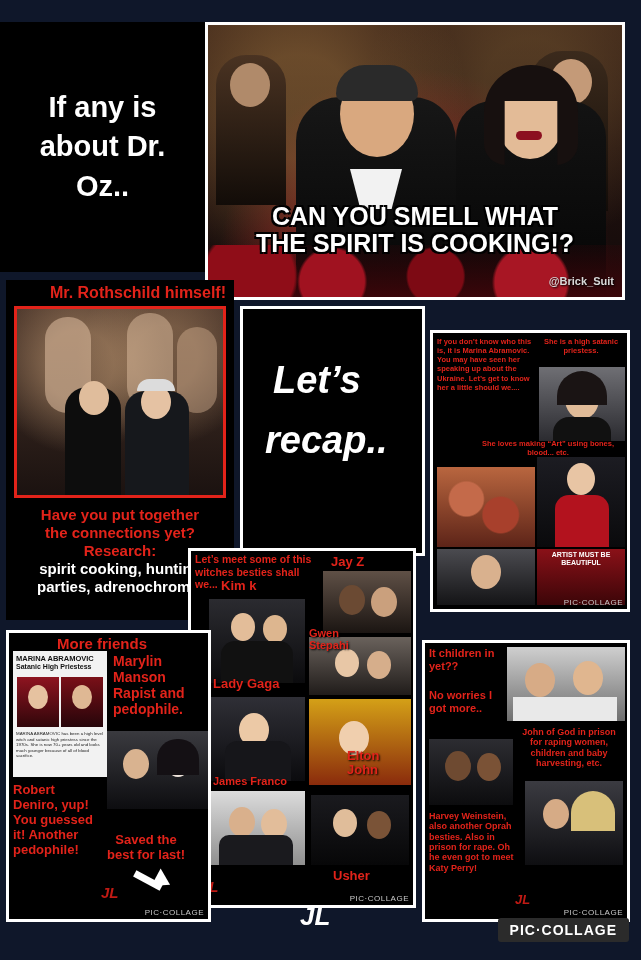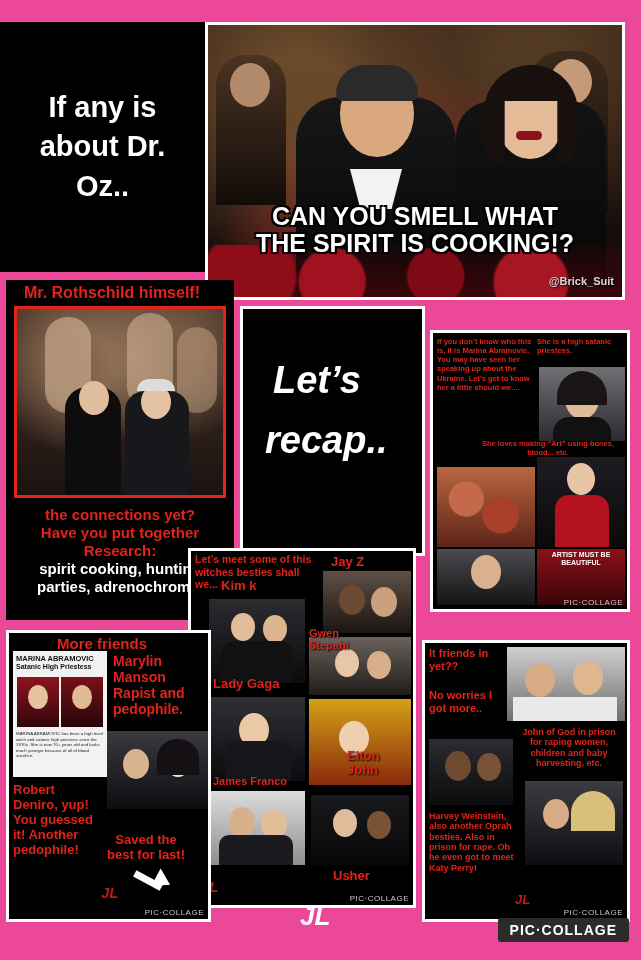--- a/index.html
+++ b/index.html
@@ -1,17 +1,17 @@
 <!DOCTYPE html>
 <html><head>
 <meta charset="utf-8">
 <style>
   html,body{margin:0;padding:0;background:#000;}
   body{width:641px;height:960px;overflow:hidden;font-family:"Liberation Sans",sans-serif;}
-  .canvas{position:relative;width:641px;height:960px;background:#ec4899;}
+  .canvas{position:relative;width:641px;height:960px;background:#0f172a;}
 
   
   .panel{position:absolute;box-sizing:border-box;overflow:hidden;}
   .white-border{border:3px solid #fff;}
 
   
   #tl-text{left:0;top:22px;width:205px;height:250px;background:#000;
            display:flex;flex-direction:column;align-items:center;justify-content:center;}
   #tl-text .ln{color:#fff;font-weight:bold;font-size:29px;line-height:1.35;text-align:center;}
 
@@ -27,21 +27,21 @@
   .suit{background:linear-gradient(180deg,#171717,#050505);}
   .face{position:absolute;border-radius:50%;}
   .oz-cap{position:absolute;left:6px;right:6px;bottom:40px;text-align:center;
      color:#fff;font-weight:bold;font-size:25px;line-height:1.08;
      text-shadow:2px 2px 0 #000,-2px 2px 0 #000,2px -2px 0 #000,-2px -2px 0 #000;}
   .handle{position:absolute;right:8px;bottom:10px;color:#d9d9d9;font-size:11px;font-weight:bold;
      text-shadow:1px 1px 2px #000;}
 
   
   #roth{left:6px;top:280px;width:228px;height:340px;background:#000;}
-  #roth .title{color:#e2231a;font-weight:bold;font-size:16px;text-align:left;margin:4px 18px 4px;}
+  #roth .title{color:#e2231a;font-weight:bold;font-size:16px;text-align:right;margin:4px 8px 4px;}
   #roth .img{position:relative;margin:0 8px;height:186px;border:3px solid #e2231a;overflow:hidden;
      background:linear-gradient(180deg,#3d2a22,#1a1110 70%);}
   #roth .caption{color:#e2231a;font-weight:bold;font-size:15px;text-align:center;line-height:1.2;margin-top:8px;padding:0 4px;}
   #roth .caption .w{color:#ffffff;}
   .pc-badge{position:absolute;right:4px;bottom:2px;color:#c9c9c9;font-size:8px;letter-spacing:.5px;}
 
   
   #recap{left:240px;top:306px;width:185px;height:250px;background:#000;}
   #recap .r1,#recap .r2{color:#fff;font-weight:bold;font-style:italic;font-size:38px;}
   #recap .r1{position:absolute;left:30px;top:50px;}
@@ -131,37 +131,37 @@
       <div style="position:absolute;right:6px;top:18px;width:40px;height:86px;background:rgba(210,175,145,.45);border-radius:20px;"></div>
 
       <div style="position:absolute;left:48px;bottom:0;width:56px;height:108px;background:#0d0d0d;border-radius:22px 22px 0 0;"></div>
       <div style="position:absolute;left:62px;bottom:80px;width:30px;height:34px;border-radius:50%;background:#e0bd9c;"></div>
 
       <div style="position:absolute;left:108px;bottom:0;width:64px;height:104px;background:#16181c;border-radius:20px 20px 0 0;"></div>
       <div style="position:absolute;left:124px;bottom:76px;width:30px;height:34px;border-radius:50%;background:#e5c2a3;"></div>
       <div style="position:absolute;left:120px;bottom:104px;width:38px;height:12px;border-radius:18px 18px 0 0;background:#dcdcdc;"></div>
     </div>
     <div class="caption">
+      <div>Have you put together</div>
       <div>the connections yet?</div>
-      <div>Have you put together</div>
       <div>Research:</div>
       <div class="w">spirit cooking, hunting</div>
       <div class="w">parties, adrenochrome.</div>
     </div>
     <div class="pc-badge">PIC·C</div>
   </div>
 
   <div class="panel white-border" id="recap">
     <div class="r1">Let’s</div>
     <div class="r2">recap..</div>
   </div>
 
   <div class="panel white-border" id="marina">
     <div style="position:absolute;left:4px;top:4px;width:96px;" class="mini-red">If you don’t know who this is, it is Marina Abramovic. You may have seen her speaking up about the Ukraine. Let’s get to know her a little should we....</div>
-    <div style="position:absolute;left:104px;top:4px;width:88px;text-align:left;" class="mini-red">She is a high satanic priestess.</div>
+    <div style="position:absolute;left:104px;top:4px;width:88px;text-align:center;" class="mini-red">She is a high satanic priestess.</div>
 
     <div class="ph" style="position:absolute;left:106px;top:34px;width:86px;height:74px;background:linear-gradient(180deg,#6f6f74,#2b2b30);">
       <div style="position:absolute;left:26px;top:12px;width:34px;height:40px;border-radius:50%;background:#e0bb98;"></div>
       <div style="position:absolute;left:18px;top:4px;width:50px;height:34px;background:#1a1414;border-radius:26px 26px 0 0;"></div>
       <div style="position:absolute;left:14px;bottom:0;width:58px;height:24px;background:#111;border-radius:16px 16px 0 0;"></div>
     </div>
 
     <div class="mini-red" style="position:absolute;left:40px;top:106px;width:150px;text-align:center;">She loves making “Art” using bones, blood... etc.</div>
 
     <div class="ph" style="position:absolute;left:4px;top:134px;width:98px;height:80px;background:
@@ -260,21 +260,21 @@
 
     <div class="red-txt" style="position:absolute;left:96px;top:200px;width:82px;font-size:13px;text-align:center;">Saved the best for last!</div>
     <div style="position:absolute;left:146px;top:238px;width:0;height:0;border-left:16px solid #fff;border-top:10px solid transparent;border-bottom:10px solid transparent;transform:rotate(28deg);"></div>
     <div style="position:absolute;left:124px;top:244px;width:30px;height:7px;background:#fff;transform:rotate(28deg);"></div>
 
     <div class="jl" style="left:92px;bottom:18px;">JL</div>
     <div class="pc-badge">PIC·COLLAGE</div>
   </div>
 
   <div class="panel white-border" id="sink">
-    <div class="red-txt" style="position:absolute;left:4px;top:4px;width:74px;font-size:11px;">It friends in yet??</div>
+    <div class="red-txt" style="position:absolute;left:4px;top:4px;width:74px;font-size:11px;">It children in yet??</div>
     <div class="red-txt" style="position:absolute;left:4px;top:46px;width:74px;font-size:11px;">No worries I got more..</div>
 
     <div class="ph" style="position:absolute;left:82px;top:4px;width:118px;height:74px;background:linear-gradient(180deg,#cfcfcf,#6f6f6f);">
       <div style="position:absolute;left:18px;top:16px;width:30px;height:34px;border-radius:50%;background:#d7ab86;"></div>
       <div style="position:absolute;left:66px;top:14px;width:30px;height:34px;border-radius:50%;background:#e0b68f;"></div>
       <div style="position:absolute;left:6px;bottom:0;width:104px;height:24px;background:#e9e9e9;"></div>
     </div>
 
     <div class="red-txt" style="position:absolute;left:92px;top:84px;width:104px;font-size:9px;text-align:center;">John of God in prison for raping women, children and baby harvesting, etc.</div>
 

